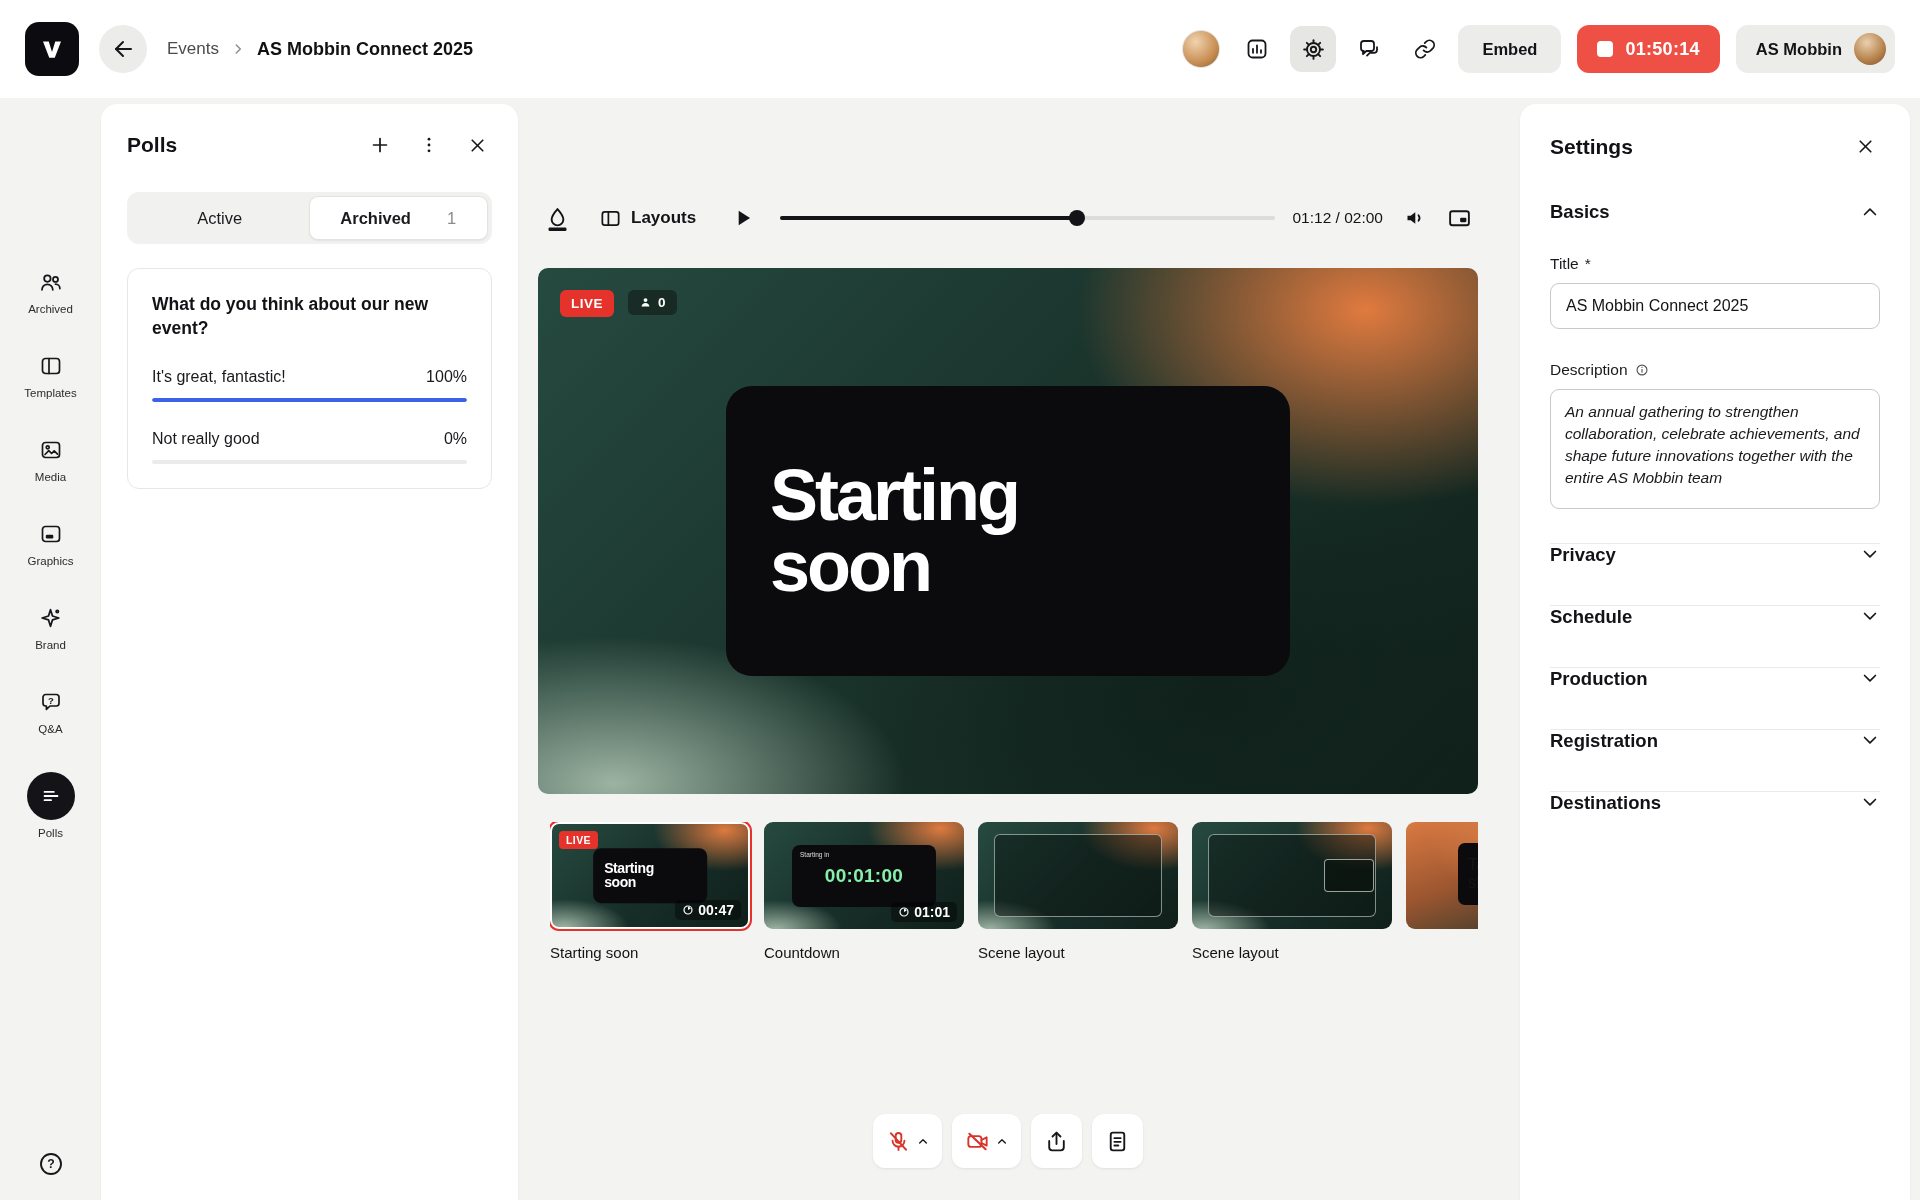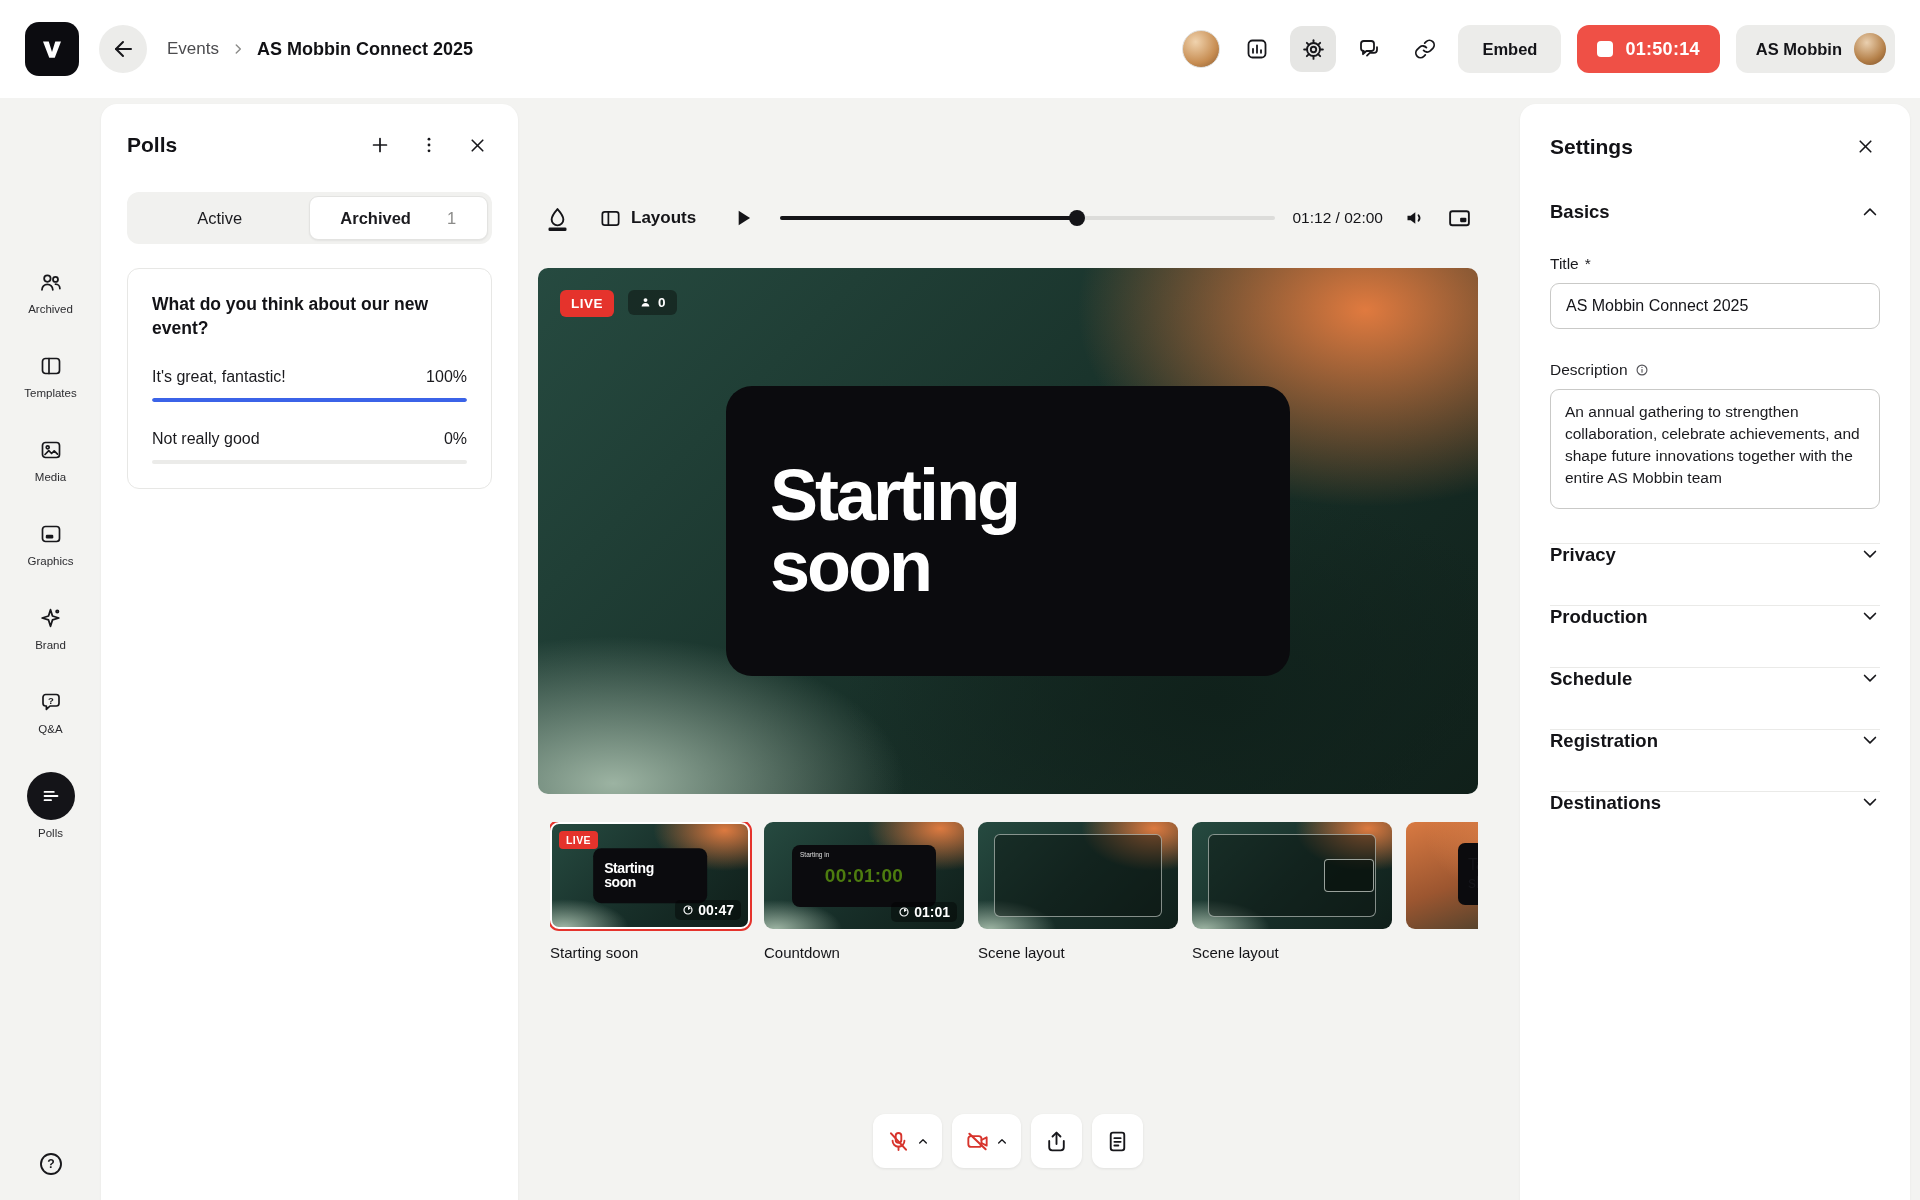--- a/index.html
+++ b/index.html
@@ -192,21 +192,21 @@
     position:absolute; right:7px; bottom:7px; display:flex; align-items:center; gap:4px;
     background:rgba(0,0,0,.4); border-radius:5px; padding:2px 7px;
     color:#fff; font-size:14px; font-weight:600;
   }
   .countdown-card {
     position:absolute; left:50%; top:50%; transform:translate(-50%,-50%);
     width:72%; height:58%; background:#0b0b0e; border-radius:8px;
     display:flex; flex-direction:column; align-items:center; justify-content:center;
   }
   .countdown-sub { position:absolute; left:8px; top:6px; color:rgba(255,255,255,.85); font-size:6.5px; }
-  .countdown-time { color:#4d7c0f; font-size:19px; font-weight:700; letter-spacing:.3px; }
+  .countdown-time { color:#86efac; font-size:19px; font-weight:700; letter-spacing:.3px; }
   .scene-rect {
     position:absolute; left:8%; top:11%; width:84%; height:78%;
     background:rgba(12,22,17,.5); border:1.5px solid rgba(230,236,230,.55); border-radius:6px;
   }
   .scene-sub {
     position:absolute; right:9%; top:35%; width:25%; height:30%;
     background:rgba(8,16,12,.6); border:1.5px solid rgba(230,236,230,.65); border-radius:4px;
   }
   .partial-card {
     position:absolute; left:26%; top:20%; width:84%; height:58%;
@@ -237,21 +237,21 @@
   .section-label { font-size:18.5px; font-weight:700; color:#131317; }
   .basics-head { margin-top:40px; }
   .field-label { margin-top:32px; font-size:15.5px; color:#1a1a1e; display:flex; align-items:center; gap:6px; }
   .req { color:#1a1a1e; }
   .text-input {
     margin-top:10px; width:100%; height:46px; border:1px solid #c9c9c7; border-radius:9px;
     padding:0 15px; font-size:16px; font-family:inherit; color:#141418; background:#fff;
   }
   .desc-box {
     margin-top:10px; width:100%; height:120px; border:1px solid #c9c9c7; border-radius:9px;
-    padding:11px 14px; font-size:15.5px; line-height:1.43; color:#1a1a1e; overflow:hidden;
+    padding:11px 14px; font-size:15.5px; line-height:1.43; color:#1a1a1e; overflow:hidden;font-style:italic;
   }
   .collapsed-rows { margin-top:34px; }
   .acc-row {
     height:62px; display:flex; align-items:flex-start; justify-content:space-between;
     border-top:1px solid #eaeae8; cursor:pointer;
   }
 </style>
 </head>
 <body>
 
@@ -657,27 +657,27 @@
     <div class="desc-box">An annual gathering to strengthen collaboration, celebrate achievements, and shape future innovations together with the entire AS Mobbin team</div>
 
     <div class="collapsed-rows">
       <div class="acc-row">
         <span class="section-label">Privacy</span>
         <svg width="20" height="20" viewBox="0 0 24 24" fill="none" stroke="#17171b" stroke-width="2" stroke-linecap="round" stroke-linejoin="round">
             <path d="M5.5 9 12 15.5 18.5 9"></path>
           </svg>
       </div>
       <div class="acc-row">
-        <span class="section-label">Production</span>
+        <span class="section-label">Schedule</span>
         <svg width="20" height="20" viewBox="0 0 24 24" fill="none" stroke="#17171b" stroke-width="2" stroke-linecap="round" stroke-linejoin="round">
             <path d="M5.5 9 12 15.5 18.5 9"></path>
           </svg>
       </div>
       <div class="acc-row">
-        <span class="section-label">Schedule</span>
+        <span class="section-label">Production</span>
         <svg width="20" height="20" viewBox="0 0 24 24" fill="none" stroke="#17171b" stroke-width="2" stroke-linecap="round" stroke-linejoin="round">
             <path d="M5.5 9 12 15.5 18.5 9"></path>
           </svg>
       </div>
       <div class="acc-row">
         <span class="section-label">Registration</span>
         <svg width="20" height="20" viewBox="0 0 24 24" fill="none" stroke="#17171b" stroke-width="2" stroke-linecap="round" stroke-linejoin="round">
             <path d="M5.5 9 12 15.5 18.5 9"></path>
           </svg>
       </div>

